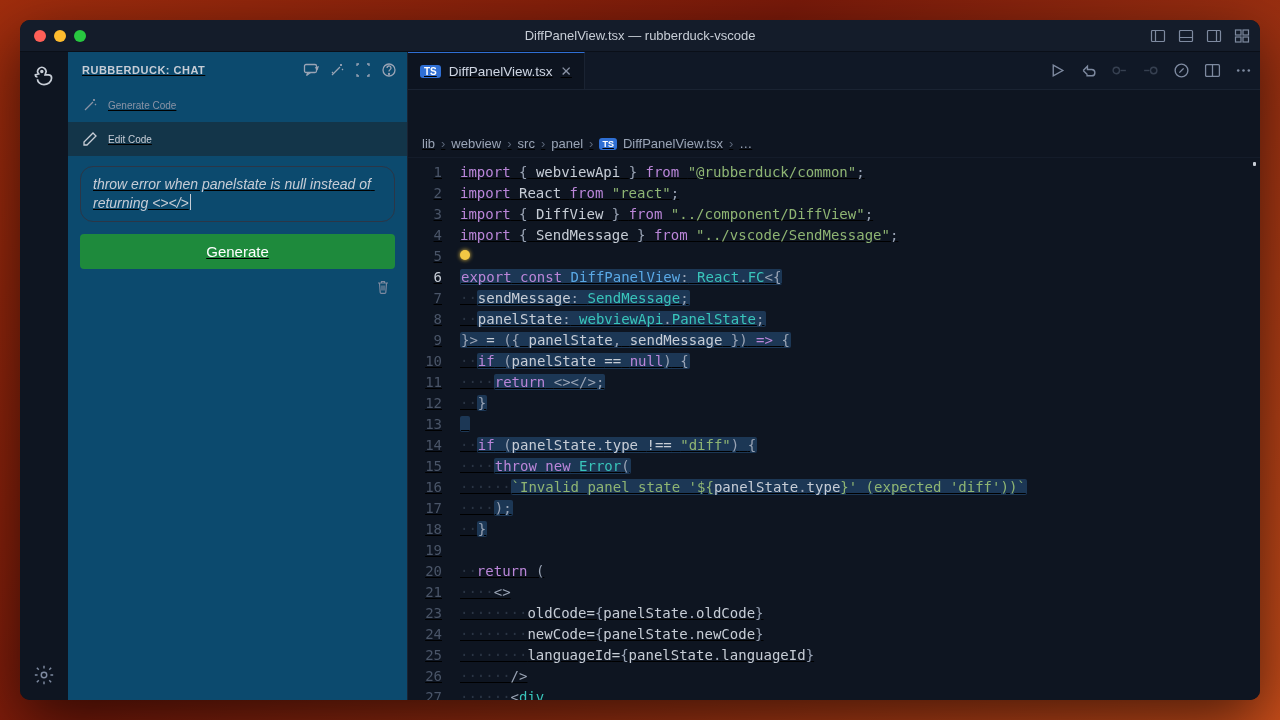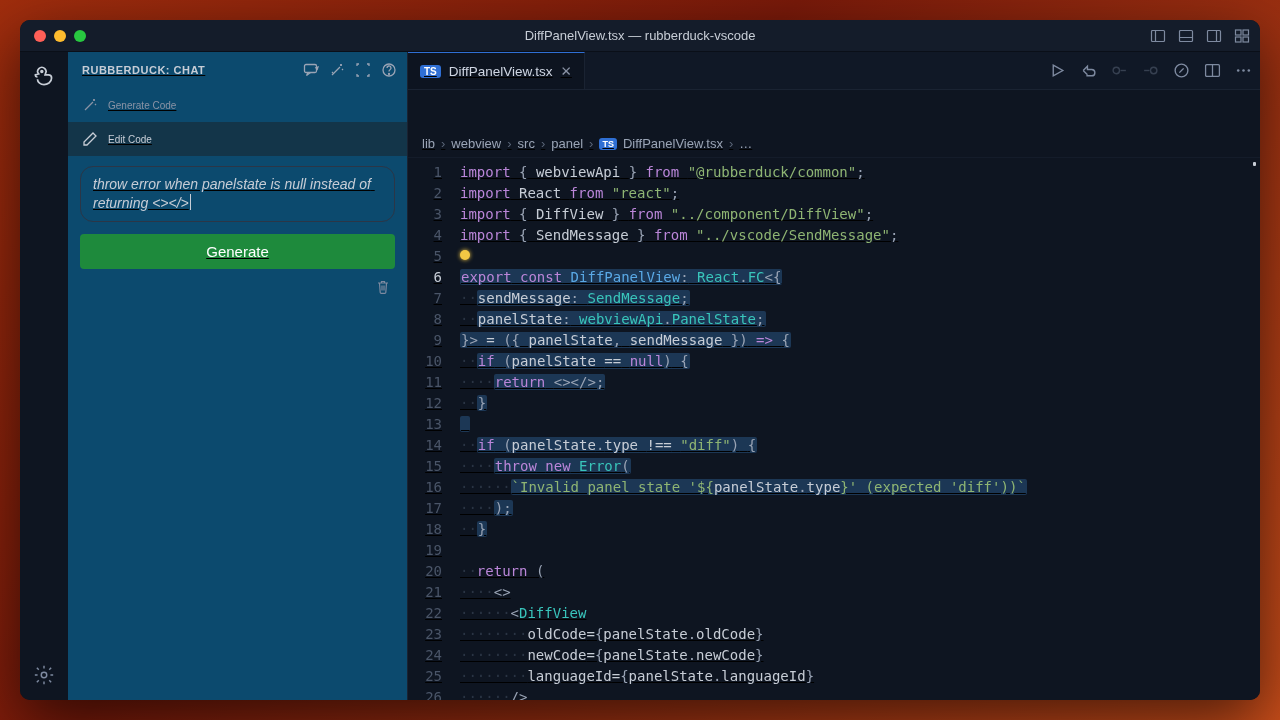--- a/index.html
+++ b/index.html
@@ -339,24 +339,20 @@
             </div>
             <div class="line">
               <div class="gutter">20</div>
               <div class="content"><span class="indent">··</span><span class="kw">return</span> <span class="punct">(</span></div>
             </div>
             <div class="line">
               <div class="gutter">21</div>
               <div class="content"><span class="indent">····</span><span class="punct">&lt;&gt;</span></div>
             </div>
             <div class="line">
-              <div class="gutter">22</div>
-              <div class="content"><span class="indent">······</span><span class="punct">&lt;</span><span class="type">DiffView</span></div>
-            </div>
-            <div class="line">
               <div class="gutter">23</div>
               <div class="content"><span class="indent">········</span><span class="prop">oldCode</span><span class="op">=</span><span class="punct">{</span><span class="prop">panelState</span><span class="punct">.</span><span class="prop">oldCode</span><span class="punct">}</span></div>
             </div>
             <div class="line">
               <div class="gutter">24</div>
               <div class="content"><span class="indent">········</span><span class="prop">newCode</span><span class="op">=</span><span class="punct">{</span><span class="prop">panelState</span><span class="punct">.</span><span class="prop">newCode</span><span class="punct">}</span></div>
             </div>
             <div class="line">
               <div class="gutter">25</div>
               <div class="content"><span class="indent">········</span><span class="prop">languageId</span><span class="op">=</span><span class="punct">{</span><span class="prop">panelState</span><span class="punct">.</span><span class="prop">languageId</span><span class="punct">}</span></div>

